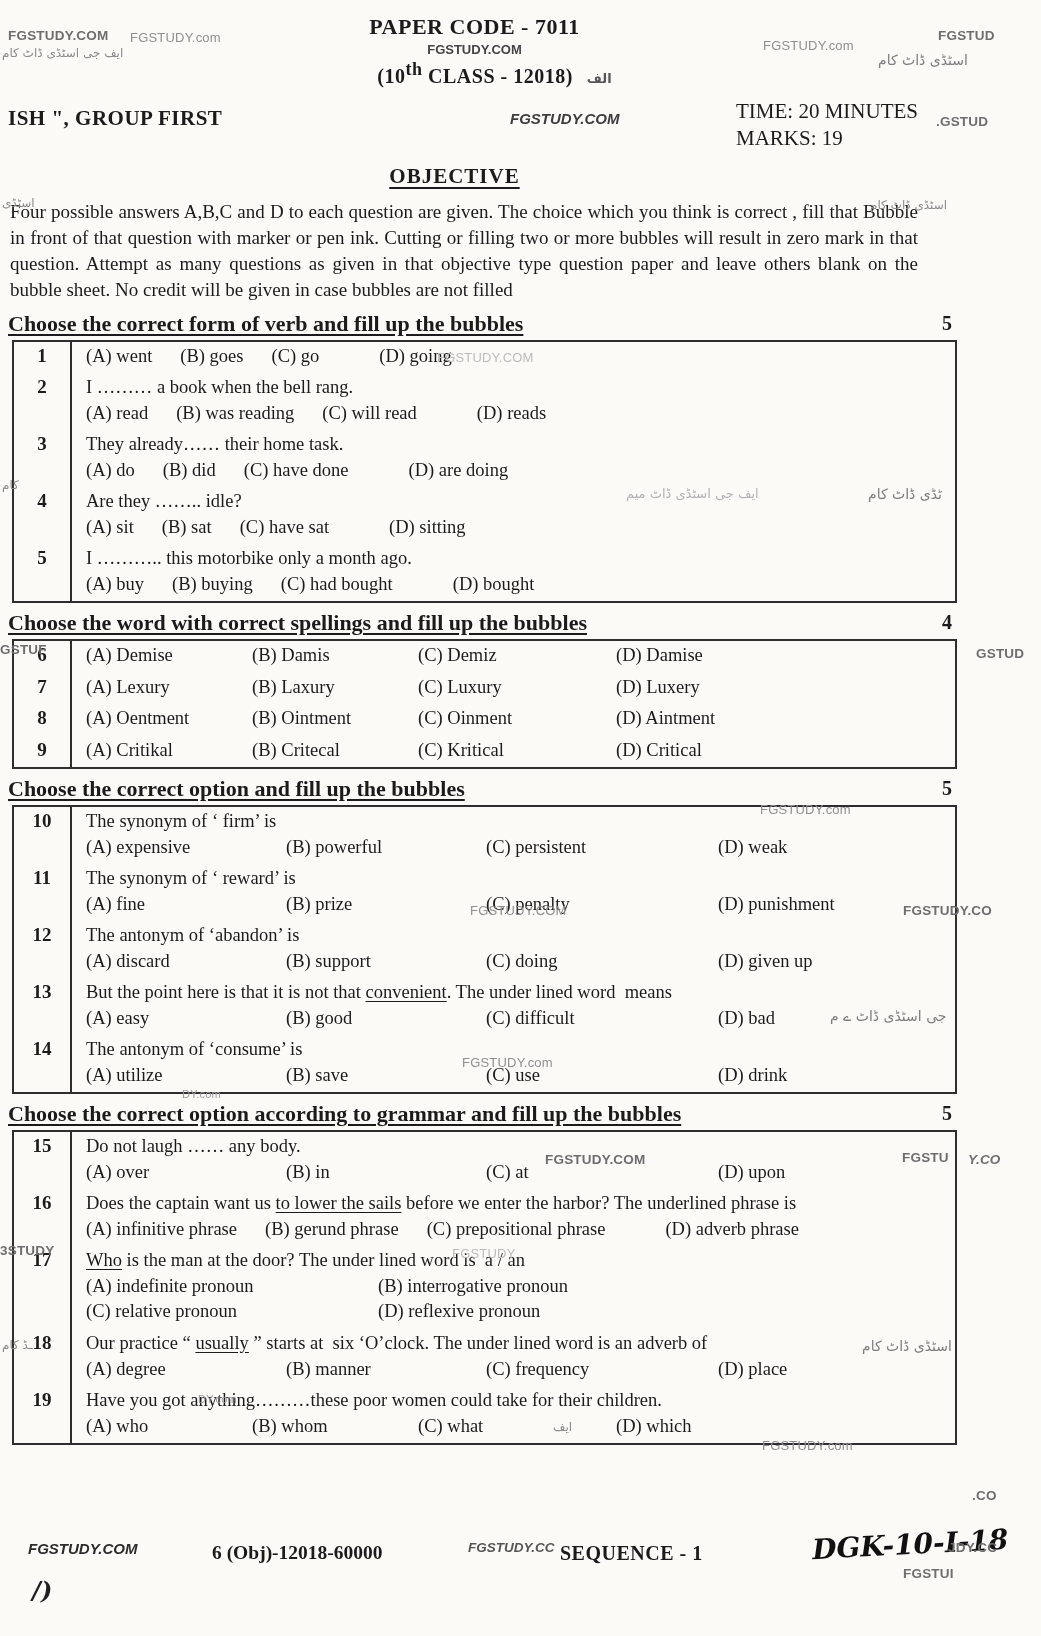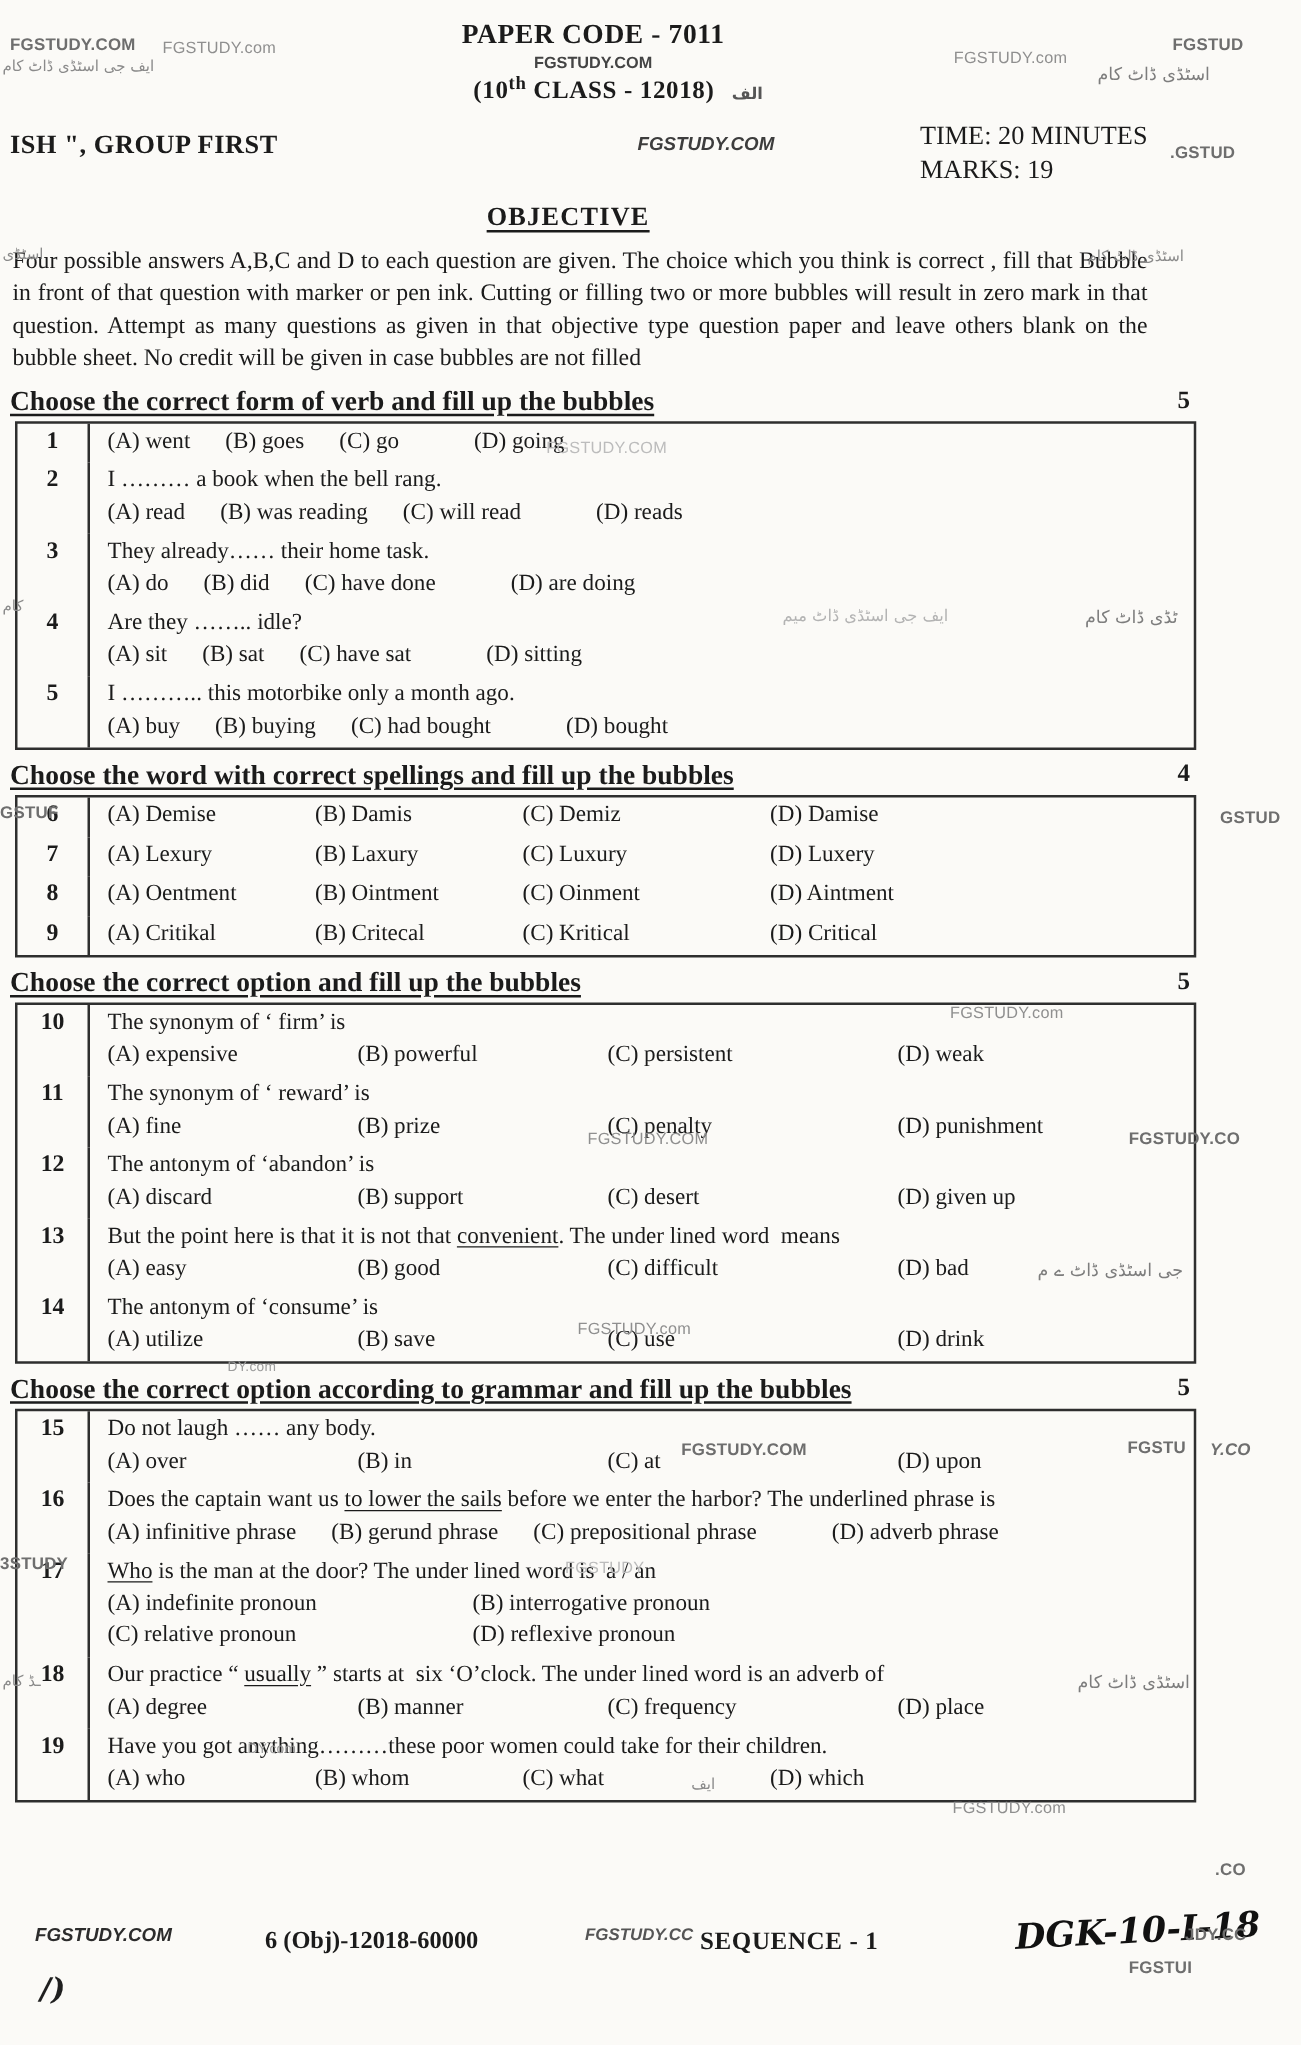--- a/index.html
+++ b/index.html
@@ -26,21 +26,21 @@
   .wm-hand{font-family:"DejaVu Serif", serif; font-style:italic; font-weight:bold;
            font-size:24px; color:#1f1f1f;}
 
   
   header{position:relative; z-index:2;}
   .paper-code{text-align:center; font-weight:bold; font-size:22px; letter-spacing:.5px; padding-right:60px;}
   .brand-line{text-align:center; font-family:"Liberation Sans", sans-serif; font-weight:bold;
               font-size:13px; color:#444; padding-right:60px; margin-top:2px;}
   .class-line{text-align:center; font-size:20px; font-weight:bold; letter-spacing:.5px;
               padding-right:60px; margin-top:2px;}
-  .class-line sup{font-size:15px;}
+  .class-line sup{font-size:18px;}
   .urdu-inline{font-family:"DejaVu Sans", sans-serif; font-size:13px; color:#555; margin-right:-40px; margin-left:14px;}
   .title-row{position:relative; height:62px; margin-top:10px;}
   .group-title{position:absolute; left:0; top:8px; font-weight:bold; font-size:21px; letter-spacing:.5px;}
   .brand-mid{position:absolute; left:502px; top:12px; font-family:"Liberation Sans", sans-serif;
              font-style:italic; font-weight:bold; font-size:15px; color:#3d3d3d;}
   .time-marks{position:absolute; left:728px; top:0; font-size:21px; line-height:1.3;}
   .objective{text-align:center; font-weight:bold; font-size:21px; letter-spacing:1px;
              text-decoration:underline; text-underline-offset:4px; margin-top:4px; padding-right:100px;}
 
   
@@ -215,21 +215,21 @@
           <div class="qnum">11</div>
           <div class="qbody">
             <div class="qtext"><span>The synonym of ‘ reward’ is</span></div>
             <div class="opts opts-l"><span class="opt">(A) fine</span><span class="opt">(B) prize</span><span class="opt">(C) penalty</span><span class="opt">(D) punishment</span></div>
           </div>
         </div>
         <div class="qrow">
           <div class="qnum">12</div>
           <div class="qbody">
             <div class="qtext"><span>The antonym of ‘abandon’ is</span></div>
-            <div class="opts opts-l"><span class="opt">(A) discard</span><span class="opt">(B) support</span><span class="opt">(C) desert</span><span class="opt">(D) given up</span></div>
+            <div class="opts opts-l"><span class="opt">(A) discard</span><span class="opt">(B) support</span><span class="opt">(C) doing</span><span class="opt">(D) given up</span></div>
           </div>
         </div>
         <div class="qrow">
           <div class="qnum">13</div>
           <div class="qbody">
             <div class="qtext"><span>But the point here is that it is not that </span><span class="ul">convenient</span><span>. The under lined word  means</span></div>
             <div class="opts opts-l"><span class="opt">(A) easy</span><span class="opt">(B) good</span><span class="opt">(C) difficult</span><span class="opt">(D) bad</span></div>
           </div>
         </div>
         <div class="qrow">

